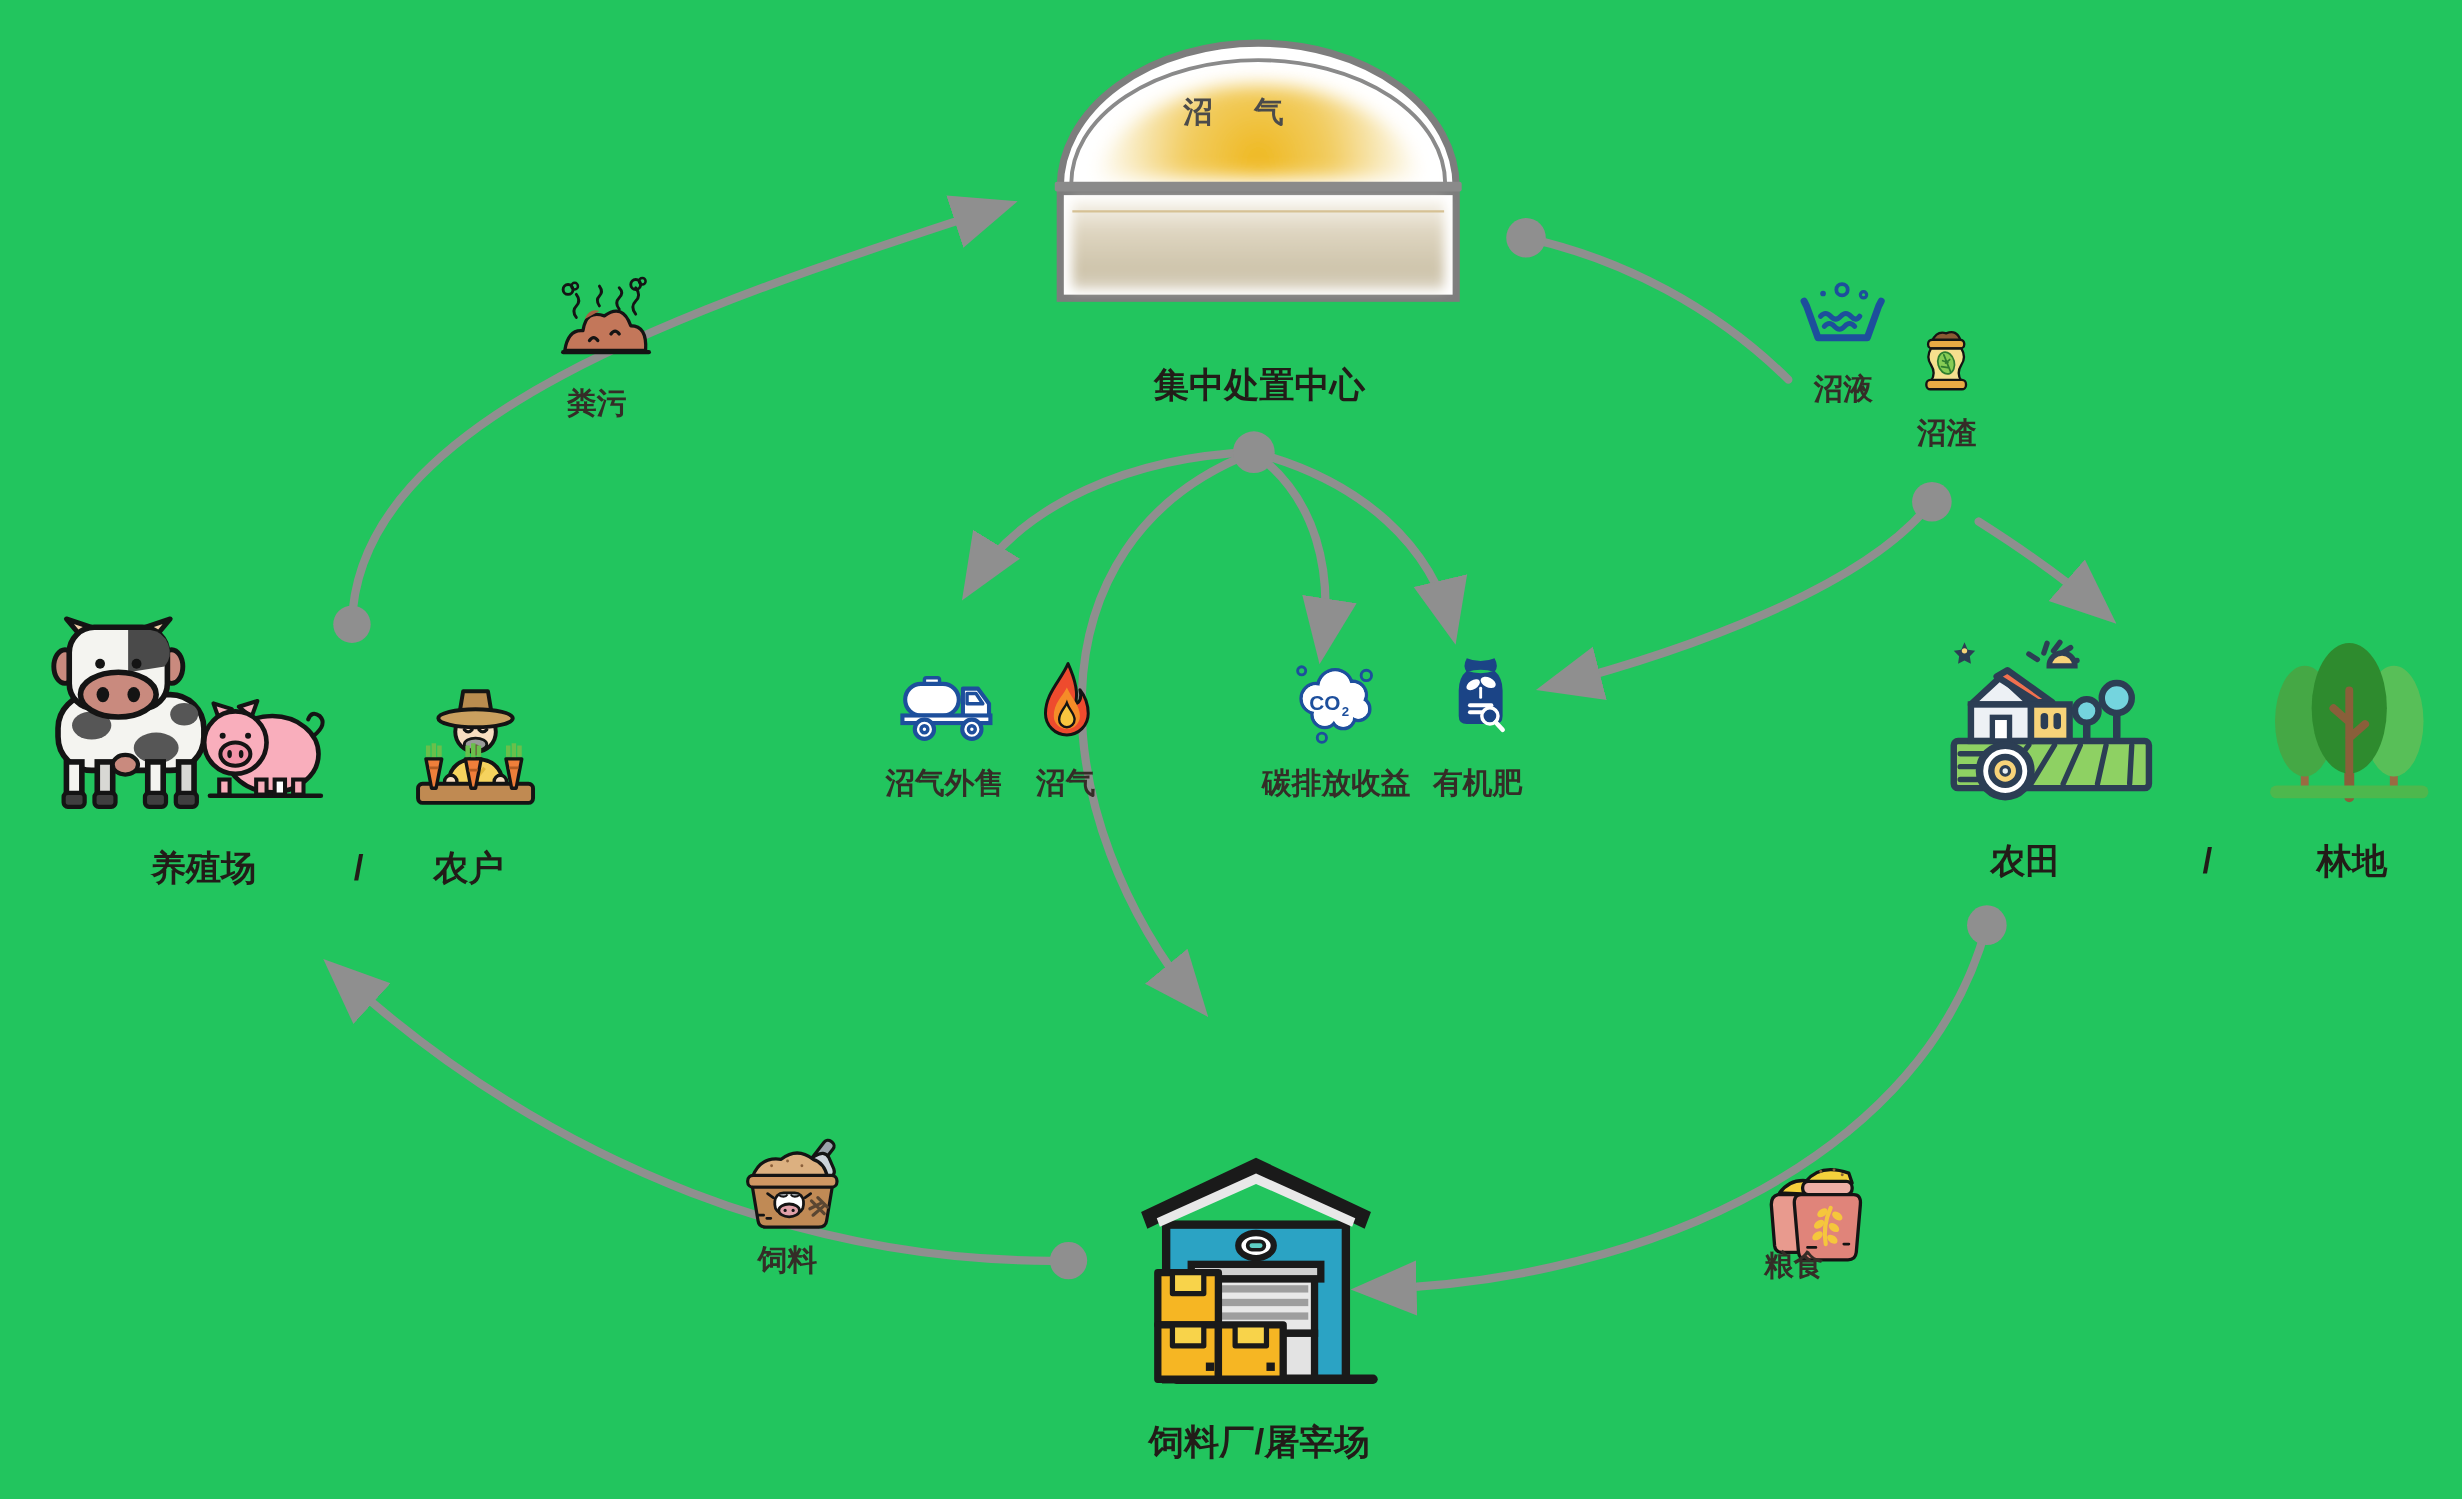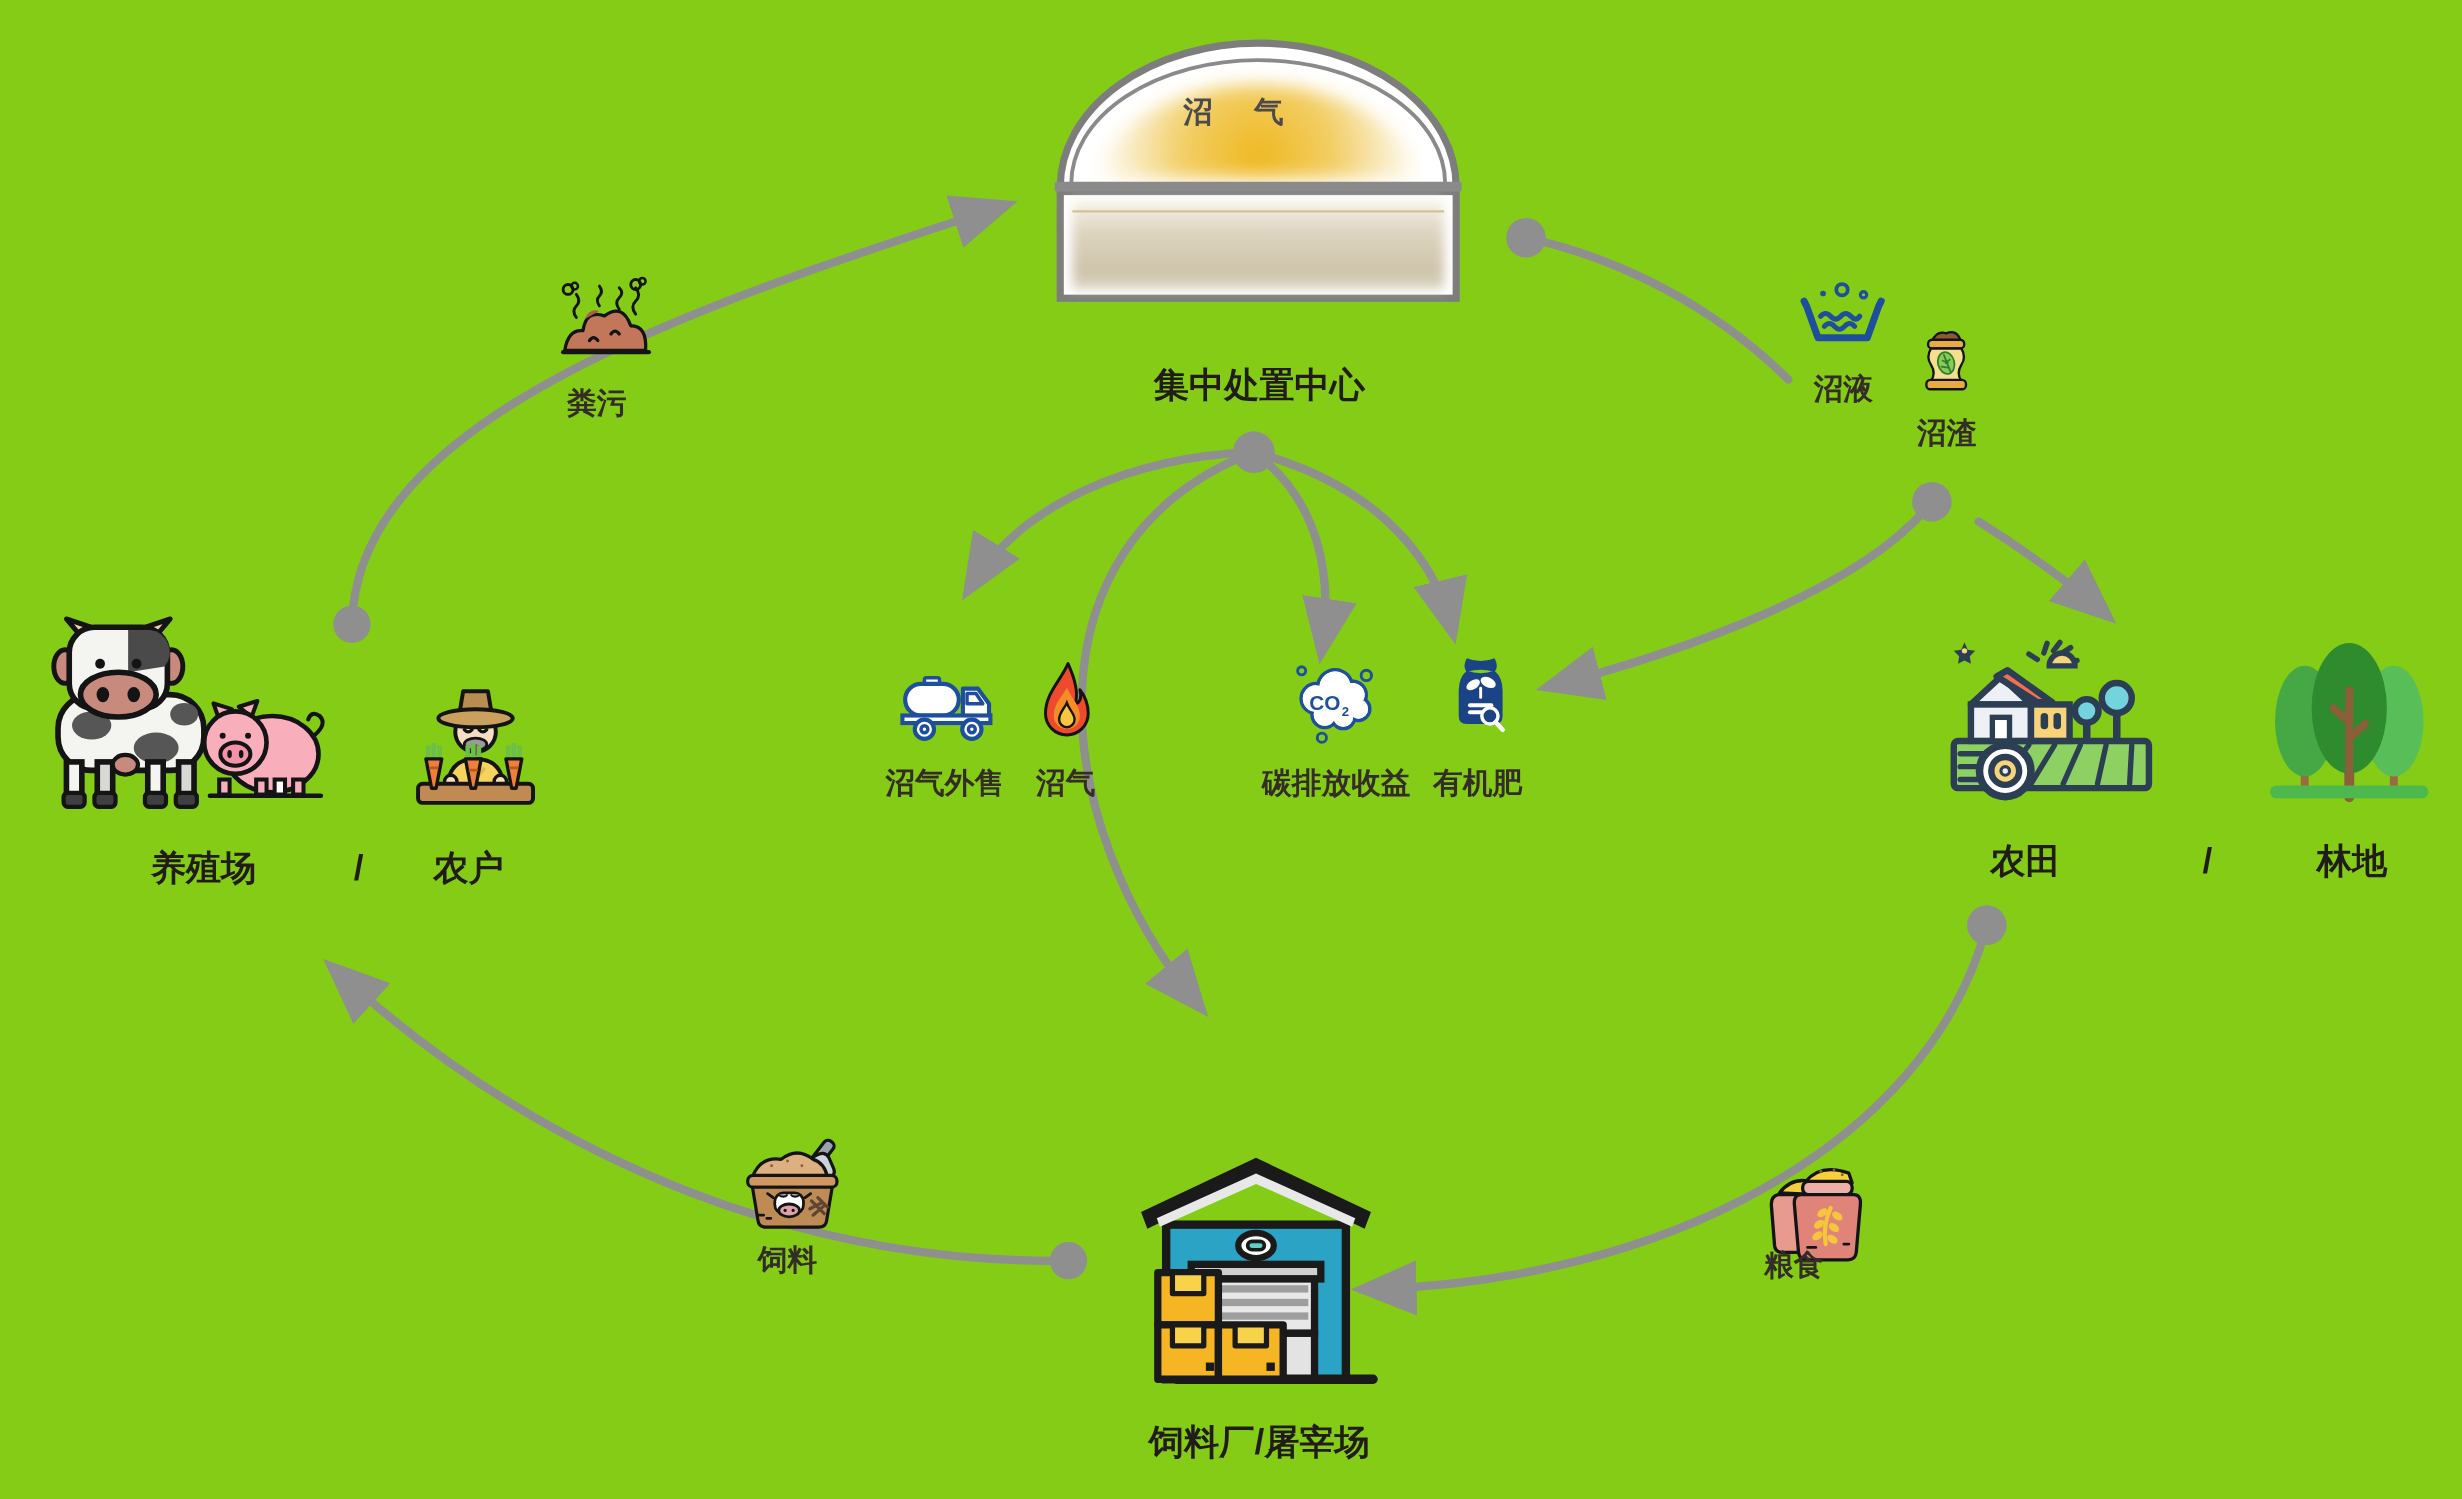--- a/index.html
+++ b/index.html
@@ -1,16 +1,16 @@
 <!DOCTYPE html>
 <html style="font-size:8.8px"><head>
 <meta charset="utf-8">
 <style>
   html,body{margin:0;padding:0;background:#ffffff;}
-  .stage{position:relative;width:2462px;height:1500px;background:#84cc16;overflow:hidden;
+  .stage{position:relative;width:2462px;height:1500px;background:#22c55e;overflow:hidden;
          font-family:"Liberation Sans","DejaVu Sans",sans-serif;}
   svg.layer{position:absolute;left:0;top:0;width:2462px;height:1500px;}
   text{font-family:"Liberation Sans","DejaVu Sans",sans-serif;}
   .lbl-small{font-size:54px;font-weight:600;fill:#342d27;}
   .lbl-big{font-size:64px;font-weight:700;fill:#221c18;}
   .lbl-gas{font-size:54px;font-weight:600;fill:#4b4b4b;letter-spacing:30px;}
   .co2-main{font-size:36px;font-weight:700;fill:#1d4f9c;}
   .co2-sub{font-size:23px;font-weight:700;fill:#1d4f9c;}
   .flow{fill:none;stroke:#8f8f8f;stroke-width:15;stroke-linecap:round;}
   .dot{fill:#8f8f8f;}

